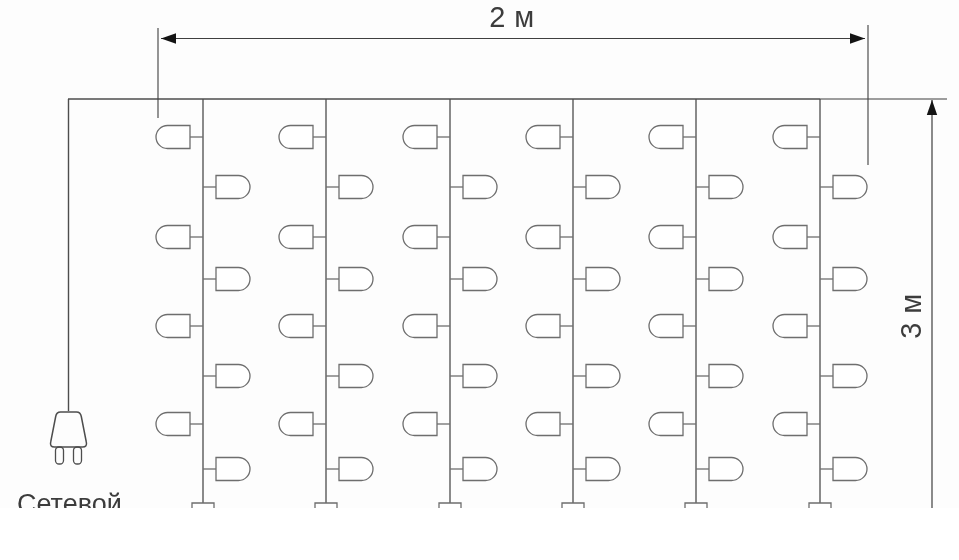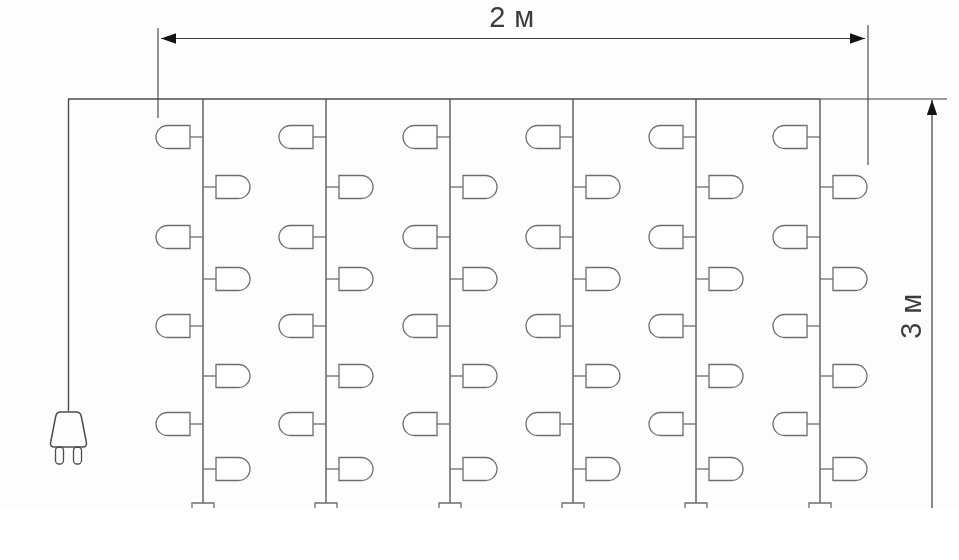--- a/index.html
+++ b/index.html
@@ -168,14 +168,15 @@
       <polygon points="865,38.5 850,33.3 850,43.7" fill="#141414"></polygon>
       <polygon points="932,100 926.8,115 937.2,115" fill="#141414"></polygon>
       <polygon points="932,531 926.8,516 937.2,516" fill="#141414"></polygon>
     </svg>
 
   <div class="dim-label dim-label-width" style="color: rgb(60, 60, 60);">2 м</div>
 
   <div class="dim-label dim-label-height" style="color: rgb(60, 60, 60);">3 м</div>
 
   <div class="cord-label" style="color: rgb(60, 60, 60);">
+    <div>Сетевой</div>
   </div>
 </div>
 
 </body></html>

